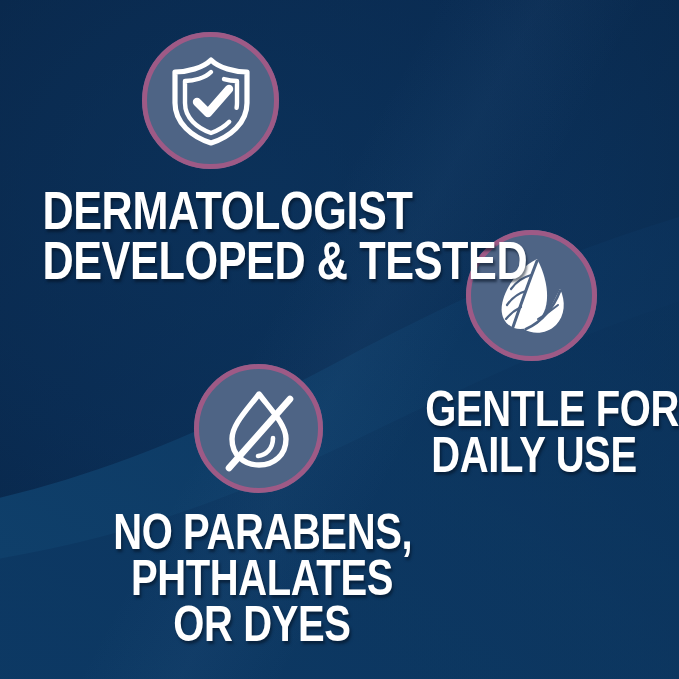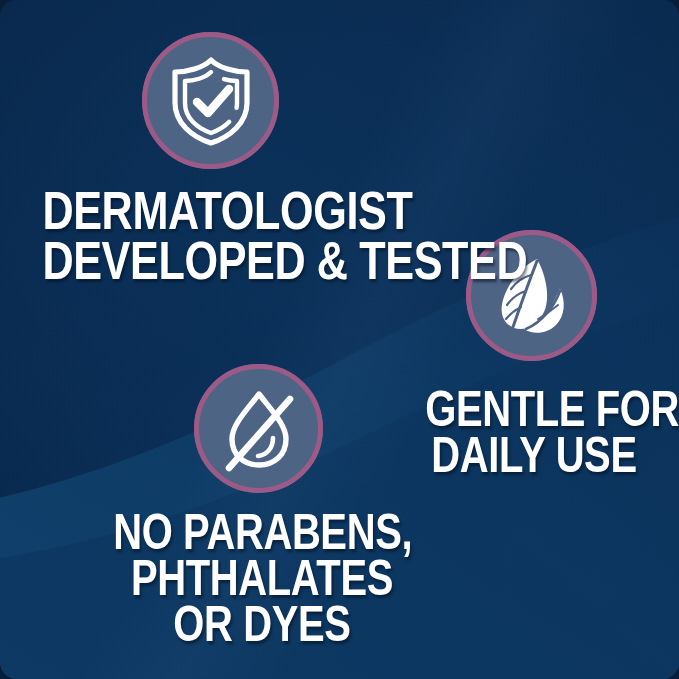--- a/index.html
+++ b/index.html
@@ -1,20 +1,20 @@
 <!DOCTYPE html>
 <html><head>
 <meta charset="utf-8">
 <style>
   html,body{margin:0;padding:0;background:#071d38;}
   body{width:679px;height:679px;overflow:hidden;
        font-family:"Liberation Sans","DejaVu Sans",sans-serif;}
 
   #canvas{position:relative;width:679px;height:679px;overflow:hidden;
-          background:#0a2c52;border-radius:17px;}
+          background:#0a2c52;}
 
   
   .bg-base{position:absolute;inset:0;
            background:linear-gradient(135deg,#0a2b51 0%,#0a2e57 35%,#0c3560 70%,#0d3d69 100%);}
   .bg-vignette{position:absolute;inset:0;
            background:radial-gradient(ellipse 95% 85% at 38% 30%,
                       rgba(12,52,92,0.55) 0%,
                       rgba(9,36,66,0.18) 48%,
                       rgba(5,22,44,0.42) 100%);}
   .bg-wave{position:absolute;inset:0;}

